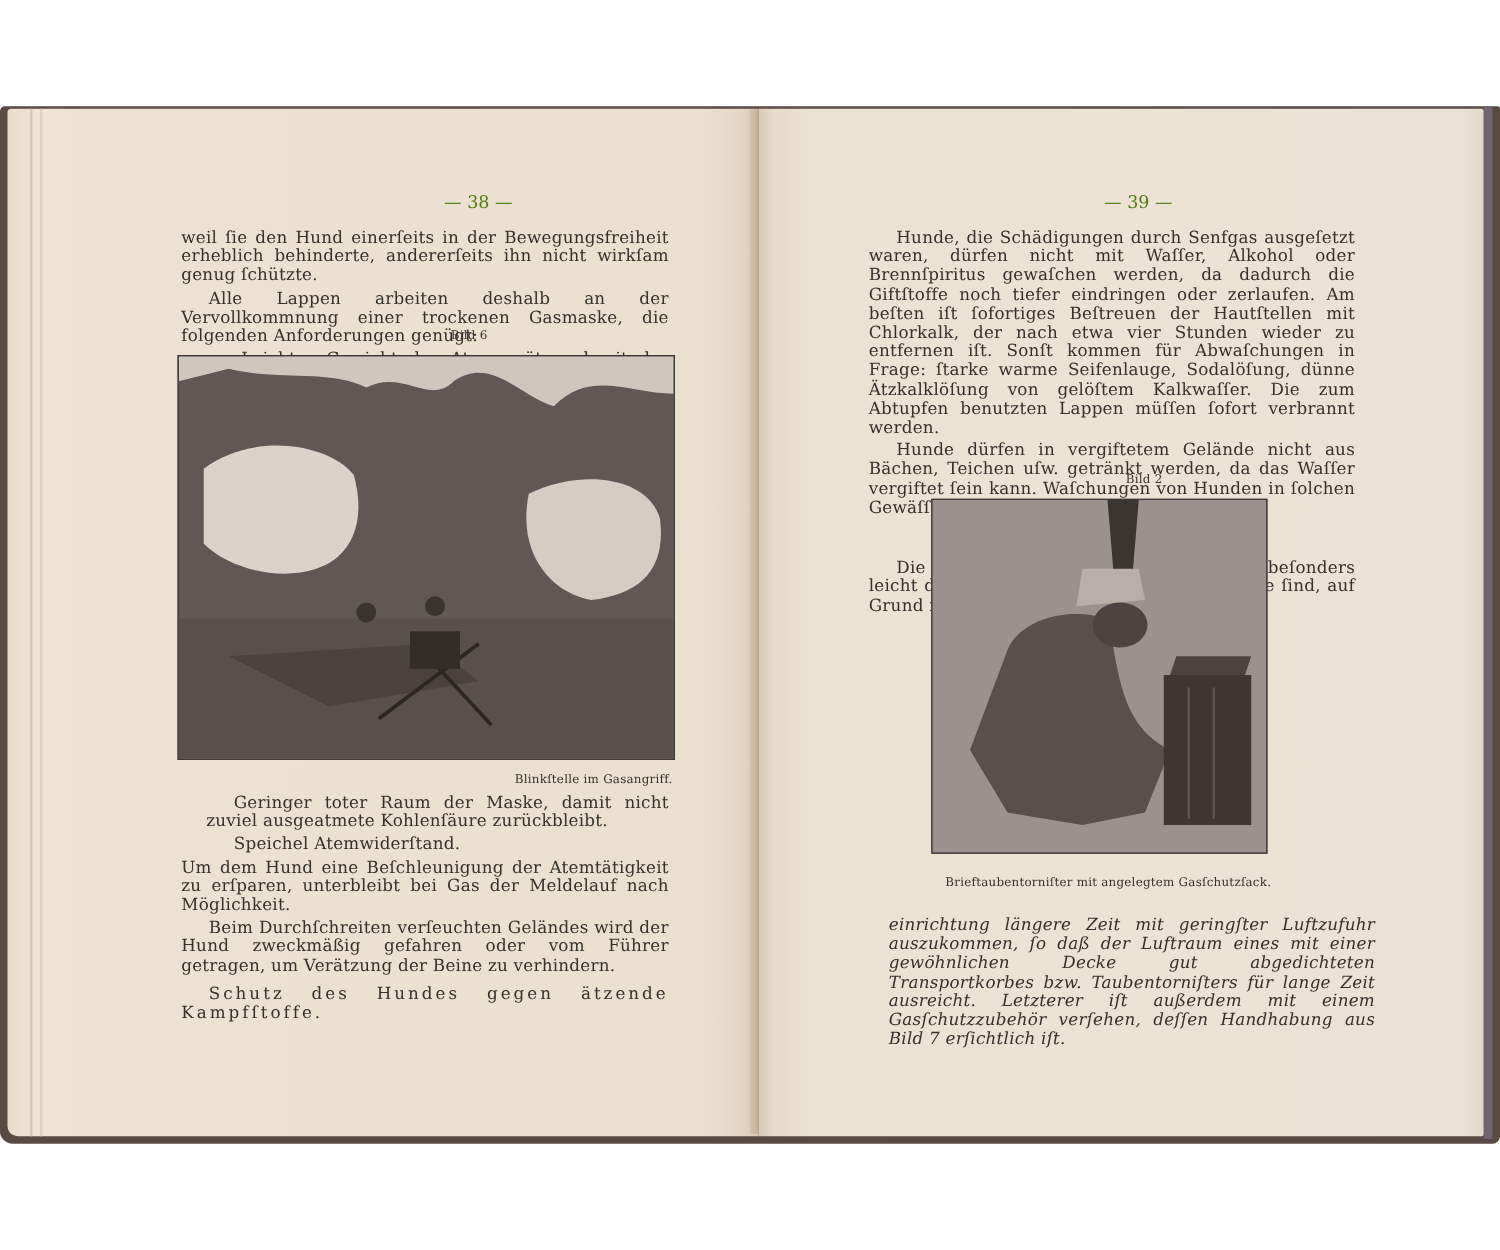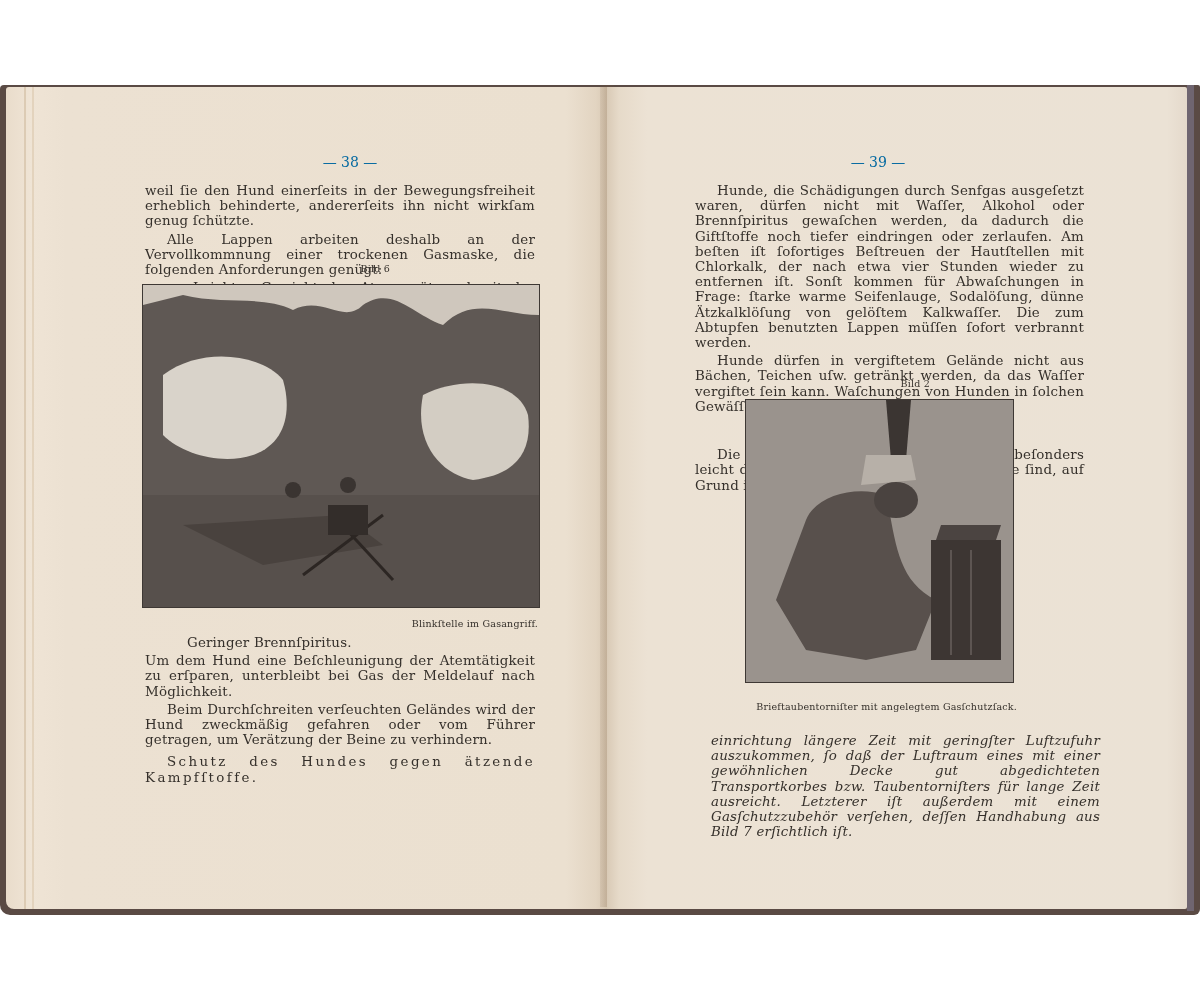--- a/index.html
+++ b/index.html
@@ -11,21 +11,21 @@
     .page-left { left: 6px; width: 601px; border-radius: 3px 0 0 8px;
                  background: linear-gradient(to right, #e9dccb 0px, #efe4d5 25px, #ece1d2 60px, #ebe0d0 560px, #e2d4c1 590px, #d7c7b2 601px); }
     .page-right { left: 607px; width: 580px; border-radius: 0 2px 2px 0;
                   background: linear-gradient(to right, #d9cab6 0px, #e6dac9 12px, #ece2d4 40px, #ebe2d5 560px, #e4d9cb 580px); }
     .edge-strip { position: absolute; top: 0; bottom: 0; width: 2px; background: #dccbb4; }
     .gutter-shadow { position: absolute; top: 0; left: 600px; width: 14px; height: 822px;
                      background: linear-gradient(to right, rgba(120,90,60,0.10), rgba(120,90,60,0.22), rgba(120,90,60,0.06)); }
     .right-edge { position: absolute; right: 6px; top: 0; width: 7px; height: 826px; background: #6f6570; }
 
     .text { position: absolute; color: #35302b; font-size: 13.4px; line-height: 15.2px; letter-spacing: 0.2px; }
-    .pagenum { position: absolute; font-size: 14px; color: #0369a1; text-align: center; }
+    .pagenum { position: absolute; font-size: 14px; color: #4d7c0f; text-align: right; }
     .block p { margin: 3px; text-align: justify; text-align-last: left; }
     .indent { text-indent: 22px; }
     .indent2 { text-indent: 48px; }
     .hang { padding-left: 20px; }
     .caption { position: absolute; font-size: 9.5px; color: #35302b; text-align: right; letter-spacing: 0.2px; }
     .spaced { letter-spacing: 3px; }
     .heading { font-weight: bold; text-align: center !important; text-align-last: center !important; }
 
     .photo { position: absolute; background: #6b6461; overflow: hidden; border: 1px solid #3e3834; }
     .photo1 { left: 142px; top: 284px; width: 396px; height: 322px; }
@@ -68,21 +68,22 @@
     <line x1="190" y1="230" x2="250" y2="295" stroke="#2c2623" stroke-width="3"></line>
     <circle cx="150" cy="205" r="8" fill="#3a3431"></circle>
     <circle cx="205" cy="200" r="8" fill="#3a3431"></circle>
     <rect x="185" y="220" width="40" height="30" fill="#332d2a"></rect>
   </svg>
 </div>
 
 <div class="caption" style="left:142px; top:618px; width:396px;">Blinkſtelle im Gasangriff.</div>
 
 <div class="text block" style="left:142px; top:632px; width:396px;">
-  <p class="hang indent">Geringer Brennſpiritus.</p>
+  <p class="hang indent">Geringer toter Raum der Maske, damit nicht zuviel ausgeatmete Kohlenſäure zurückbleibt.</p>
+  <p class="hang indent">Speichel Atemwiderſtand.</p>
   <p>Um dem Hund eine Beſchleunigung der Atemtätigkeit zu erſparen, unterbleibt bei Gas der Meldelauf nach Möglichkeit.</p>
   <p class="indent">Beim Durchſchreiten verſeuchten Geländes wird der Hund zweckmäßig gefahren oder vom Führer getragen, um Verätzung der Beine zu verhindern.</p>
   <p class="indent spaced" style="margin-top:7px; letter-spacing:2.4px;">Schutz des Hundes gegen ätzende Kampfſtoffe.</p>
 </div>
 
 <div class="pagenum" style="left:818px; top:154px; width:120px;">— 39 —</div>
 
 <div class="text block" style="left:692px; top:180px; width:395px;">
   <p class="indent">Hunde, die Schädigungen durch Senfgas ausgeſetzt waren, dürfen nicht mit Waſſer, Alkohol oder Brennſpiritus gewaſchen werden, da dadurch die Giftſtoffe noch tiefer eindringen oder zerlaufen. Am beſten iſt ſofortiges Beſtreuen der Hautſtellen mit Chlorkalk, der nach etwa vier Stunden wieder zu entfernen iſt. Sonſt kommen für Abwaſchungen in Frage: ſtarke warme Seifenlauge, Sodalöſung, dünne Ätzkalklöſung von gelöſtem Kalkwaſſer. Die zum Abtupfen benutzten Lappen müſſen ſofort verbrannt werden.</p>
   <p class="indent">Hunde dürfen in vergiftetem Gelände nicht aus Bächen, Teichen uſw. getränkt werden, da das Waſſer vergiftet ſein kann. Waſchungen von Hunden in ſolchen Gewäſſern ſind ebenfalls zu vermeiden.</p>

